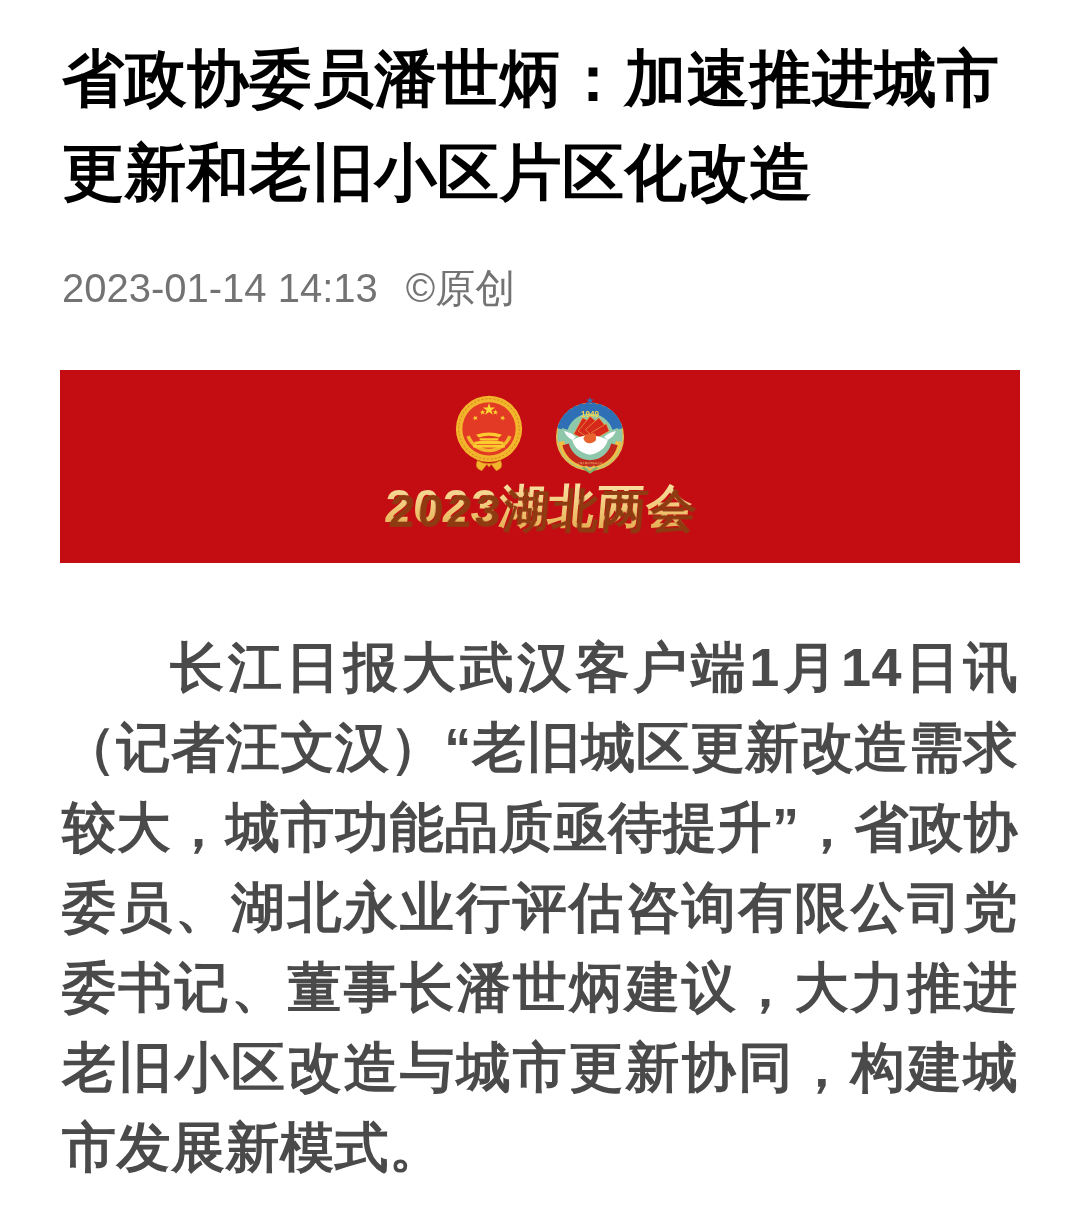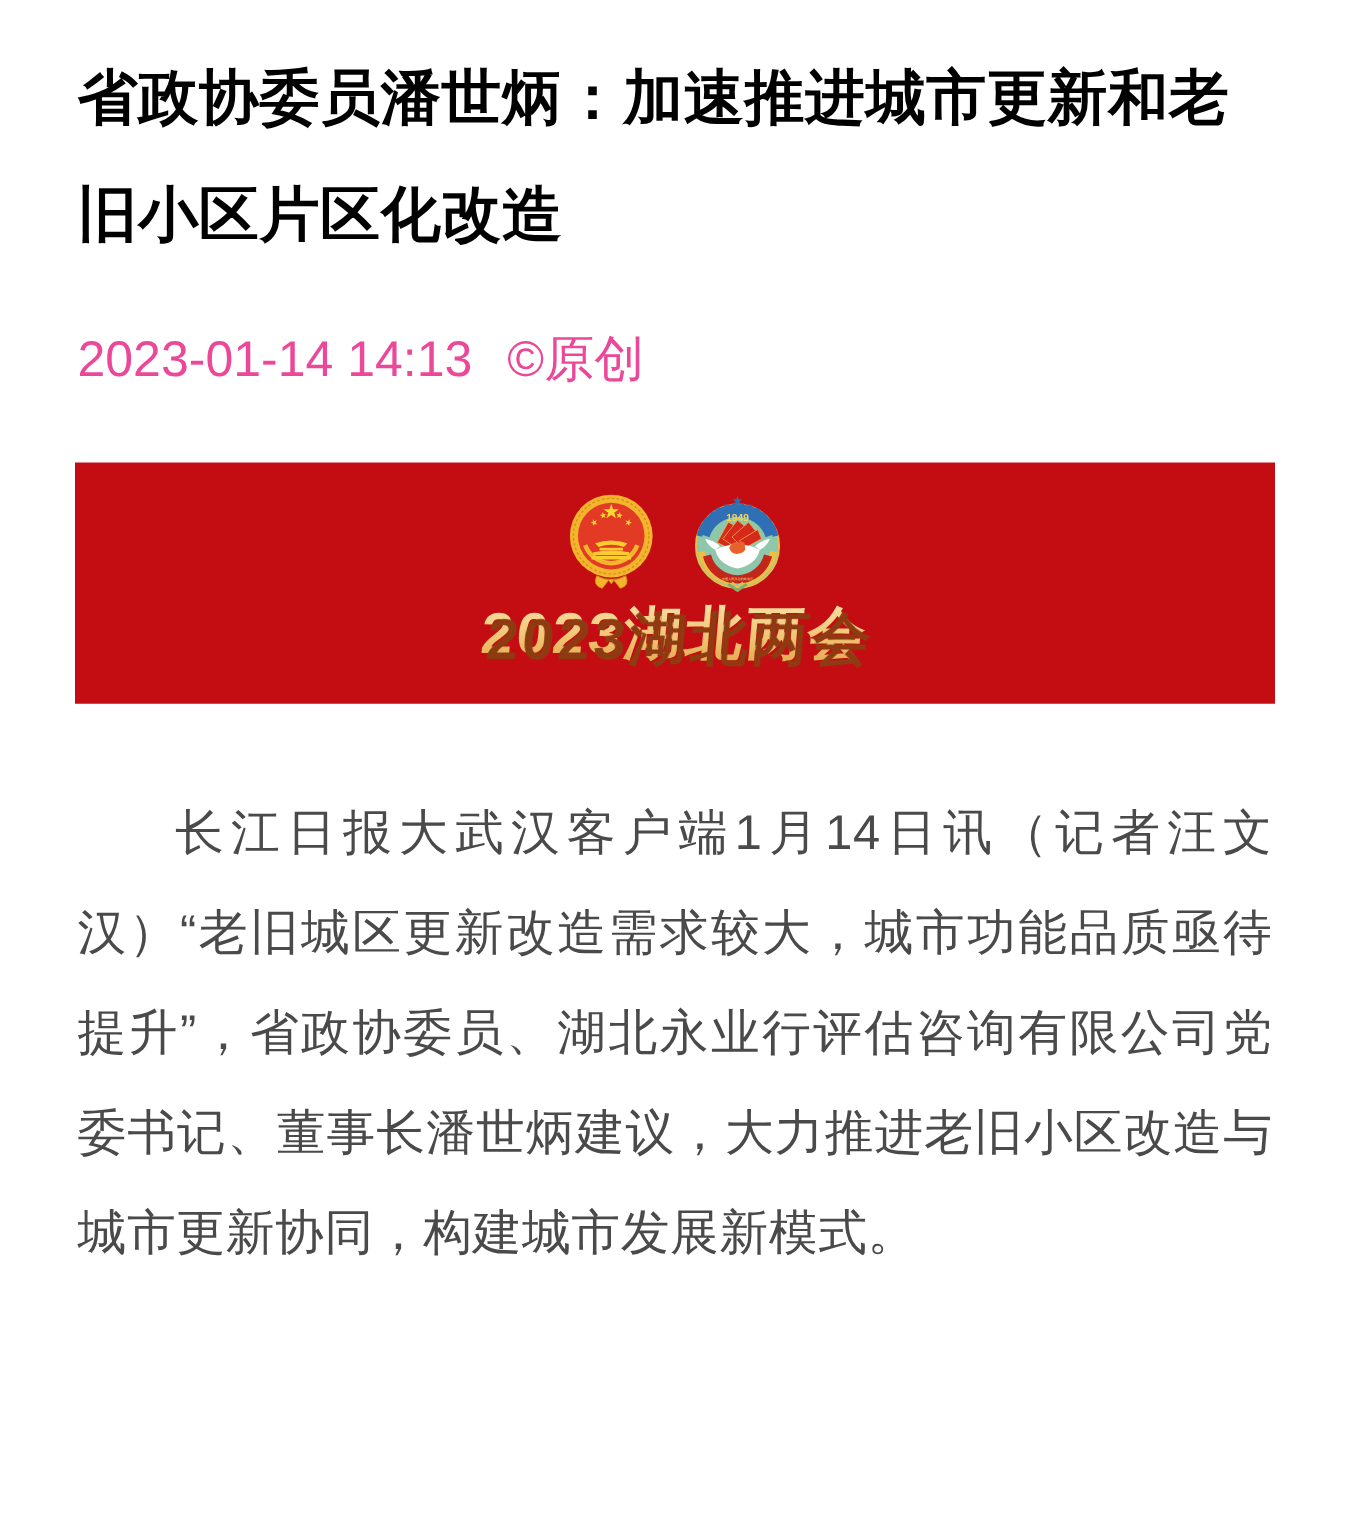--- a/index.html
+++ b/index.html
@@ -7,31 +7,31 @@
   .page {
     position: relative;
     width: 1080px;
     height: 1222px;
     background: #FFFFFF;
     overflow: hidden;
     font-family: "Liberation Sans", "DejaVu Sans", sans-serif;
   }
   .article-title {
     margin: 32px 62px 0;
-    font-size: 48px;
+    font-size: 62px;
     line-height: 94px;
     font-weight: 800;
     color: #000000;
     letter-spacing: 0.5px;
   }
   .meta-row {
     margin: 44px 62px 0;
     font-size: 40px;
     line-height: 48px;
-    color: #ec4899;
+    color: #737373;
     display: flex;
     align-items: baseline;
   }
   .origin-badge { margin-left: 28px; }
   .banner {
     position: relative;
     margin: 58px 60px 0;
     width: 960px;
     height: 193px;
     background: #C40D12;
@@ -64,26 +64,27 @@
     filter: blur(0.5px);
   }
   .banner-title-grad {
     background: linear-gradient(180deg, #F9E6AE 0%, #F0C573 55%, #DFA244 100%);
     -webkit-background-clip: text;
     background-clip: text;
     color: transparent;
   }
   .article-body {
     margin: 64px 62px 0;
-    font-size: 39px;
+    font-size: 54px;
     line-height: 80px;
     color: #4A4A4A;
     text-align: justify;
     text-indent: 2em;
     letter-spacing: 0.5px;
+    font-weight: bold;
   }
 </style>
 </head>
 <body>
 
 <div class="page">
 
   <h1 class="article-title">省政协委员潘世炳：加速推进城市更新和老旧小区片区化改造</h1>
 
   <div class="meta-row">

